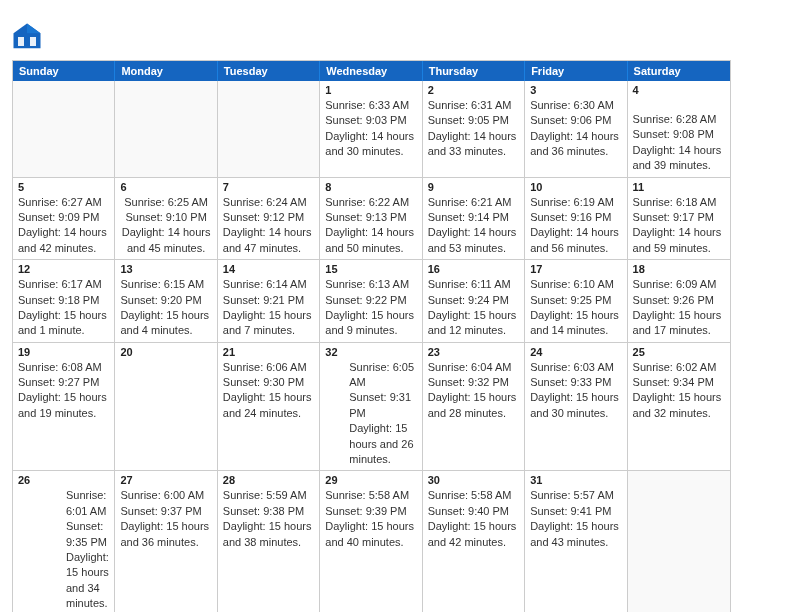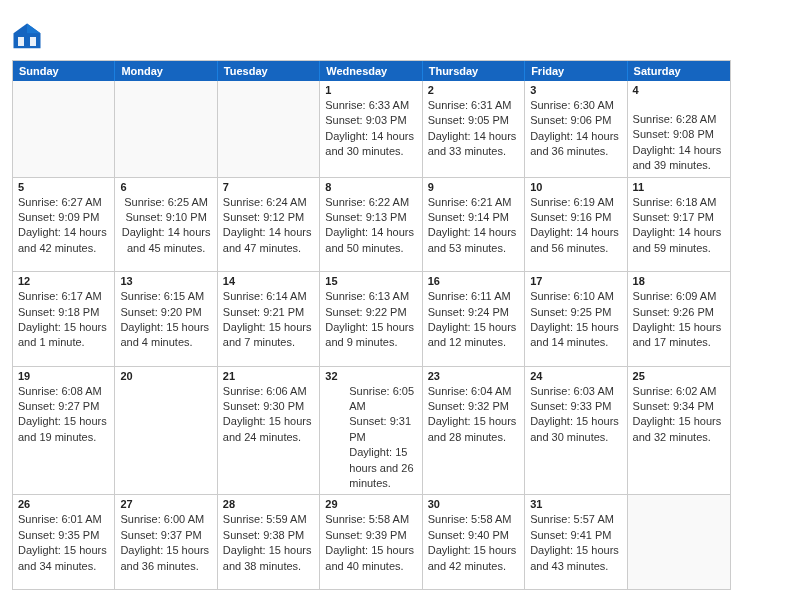--- a/index.html
+++ b/index.html
@@ -293,21 +293,21 @@
           <div class="cal-cell">
             <div class="cell-day">25</div>
             <div class="cell-info" style="white-space: pre-line;">Sunrise: 6:02 AM
 Sunset: 9:34 PM
 Daylight: 15 hours and 32 minutes.</div>
           </div>
         </div>
         <div class="cal-row">
           <div class="cal-cell">
             <div class="cell-day">26</div>
-            <div class="cell-info" style="white-space: pre-line;">Sunrise: 6:01 AM
+            <div class="cell-info" style="white-space: pre-line; margin-left: 48px;">Sunrise: 6:01 AM
 Sunset: 9:35 PM
 Daylight: 15 hours and 34 minutes.</div>
           </div>
           <div class="cal-cell">
             <div class="cell-day">27</div>
             <div class="cell-info" style="white-space: pre-line;">Sunrise: 6:00 AM
 Sunset: 9:37 PM
 Daylight: 15 hours and 36 minutes.</div>
           </div>
           <div class="cal-cell">

